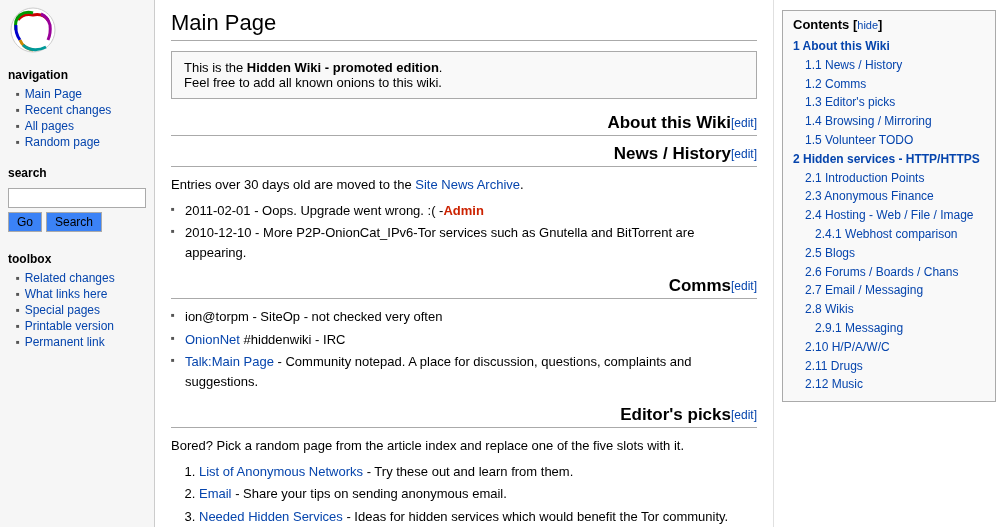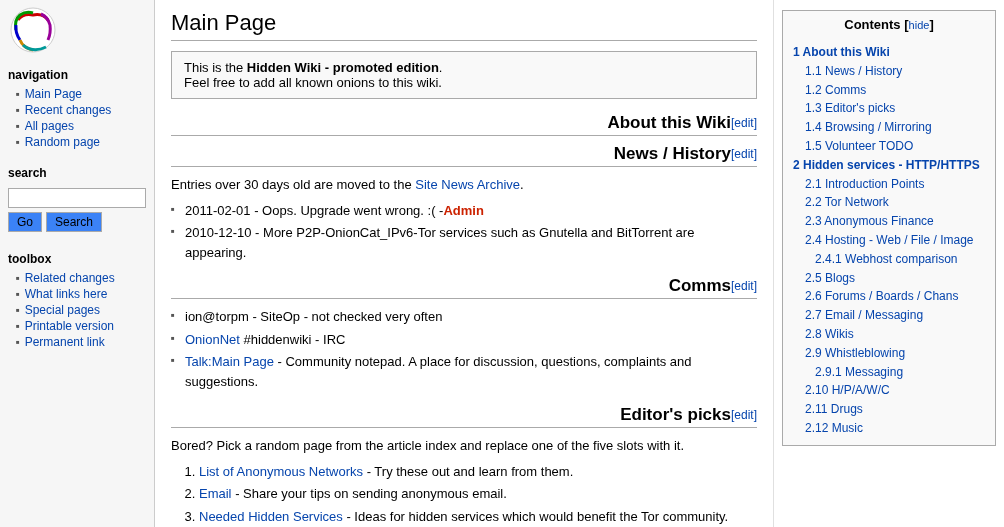--- a/index.html
+++ b/index.html
@@ -151,24 +151,24 @@
       background: #fff;
     }
 
     .toc-box {
       border: 1px solid #aaa;
       background: #f9f9f9;
       padding: 6px 10px;
     }
 
     .toc-title {
-      text-align: center;
+      text-align: left;
       font-weight: bold;
       font-size: 13px;
-      margin-bottom: 12px;
+      margin-bottom: 6px;
     }
 
     .toc-hide-link {
       font-size: 11px;
       color: #0645ad;
       text-decoration: none;
       font-weight: normal;
     }
 
     .toc-list { list-style: none; padding: 0; }
@@ -322,29 +322,27 @@
       </div>
       <ul class="toc-list">
         <li class="toc-l1"><a href="#">1 About this Wiki</a></li>
         <li class="toc-l2"><a href="#">1.1 News / History</a></li>
         <li class="toc-l2"><a href="#">1.2 Comms</a></li>
         <li class="toc-l2"><a href="#">1.3 Editor's picks</a></li>
         <li class="toc-l2"><a href="#">1.4 Browsing / Mirroring</a></li>
         <li class="toc-l2"><a href="#">1.5 Volunteer TODO</a></li>
         <li class="toc-l1"><a href="#">2 Hidden services - HTTP/HTTPS</a></li>
         <li class="toc-l2"><a href="#">2.1 Introduction Points</a></li>
-        <li class="toc-l2"><a href="#">2.2 Tor Network</a></li>
         <li class="toc-l2"><a href="#">2.3 Anonymous Finance</a></li>
         <li class="toc-l2"><a href="#">2.4 Hosting - Web / File / Image</a></li>
         <li class="toc-l3"><a href="#">2.4.1 Webhost comparison</a></li>
         <li class="toc-l2"><a href="#">2.5 Blogs</a></li>
         <li class="toc-l2"><a href="#">2.6 Forums / Boards / Chans</a></li>
         <li class="toc-l2"><a href="#">2.7 Email / Messaging</a></li>
         <li class="toc-l2"><a href="#">2.8 Wikis</a></li>
-        <li class="toc-l2"><a href="#">2.9 Whistleblowing</a></li>
         <li class="toc-l3"><a href="#">2.9.1 Messaging</a></li>
         <li class="toc-l2"><a href="#">2.10 H/P/A/W/C</a></li>
         <li class="toc-l2"><a href="#">2.11 Drugs</a></li>
         <li class="toc-l2"><a href="#">2.12 Music</a></li>
       </ul>
     </div>
   </div>
 
 </div>
 

